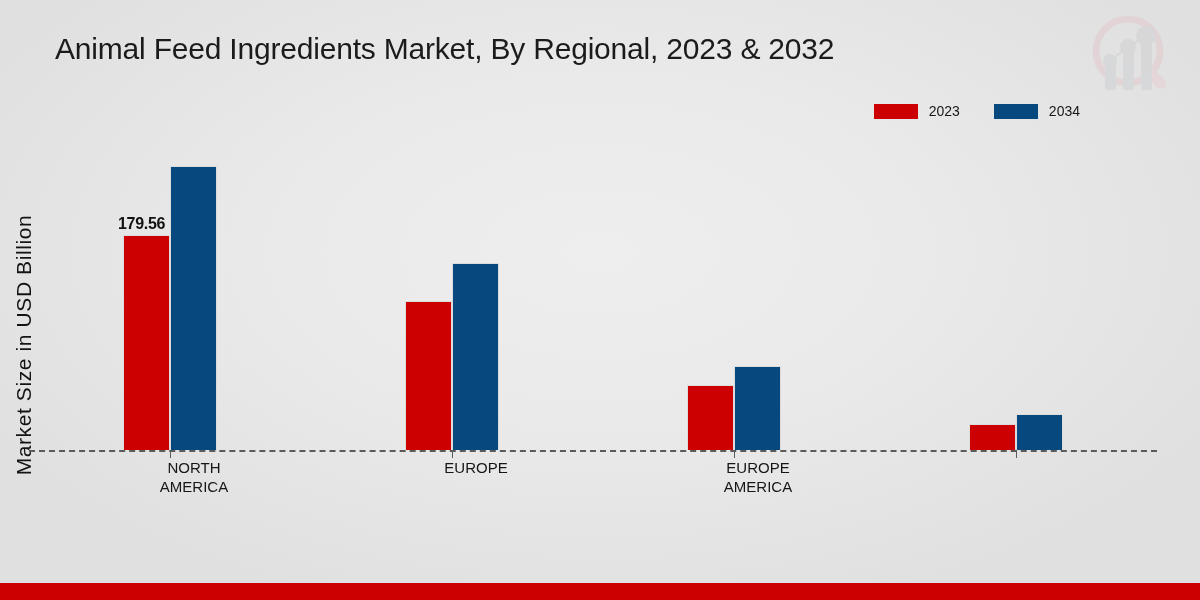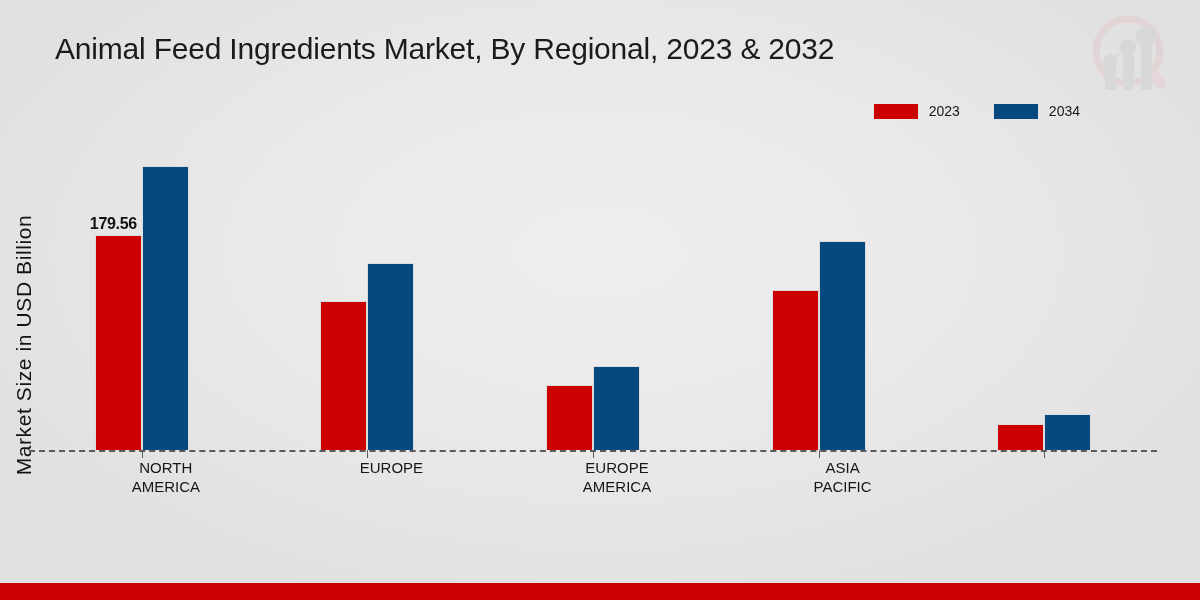--- a/index.html
+++ b/index.html
@@ -233,31 +233,20 @@
             <div class="bar" title="2032: 70" style="height: 84px; background: rgb(7, 73, 127);"></div>
           </div>
           <div class="tick"></div>
           <div class="cat-label">
             <div>EUROPE</div>
             <div>AMERICA</div>
           </div>
         </div>
         <div class="group">
           <div class="bars">
-            <div class="bar" title="2023: 133" style="height: 159.6px; background: rgb(204, 0, 0);"></div>
-            <div class="bar" title="2032: 174" style="height: 208.8px; background: rgb(7, 73, 127);"></div>
-          </div>
-          <div class="tick"></div>
-          <div class="cat-label">
-            <div>ASIA</div>
-            <div>PACIFIC</div>
-          </div>
-        </div>
-        <div class="group">
-          <div class="bars">
             <div class="bar" title="2023: 22" style="height: 26.4px; background: rgb(204, 0, 0);"></div>
             <div class="bar" title="2032: 30" style="height: 36px; background: rgb(7, 73, 127);"></div>
           </div>
           <div class="tick"></div>
         </div>
       </div>
   </div>
 
   <div class="footer-bar" style="background:#CC0000"></div>
 </div>

